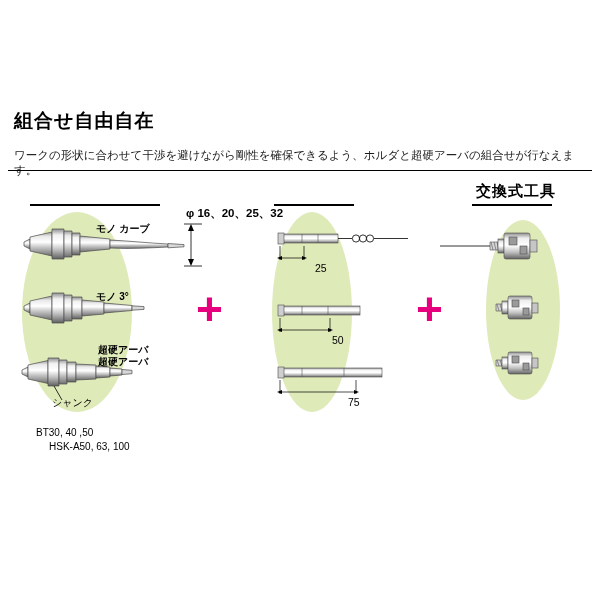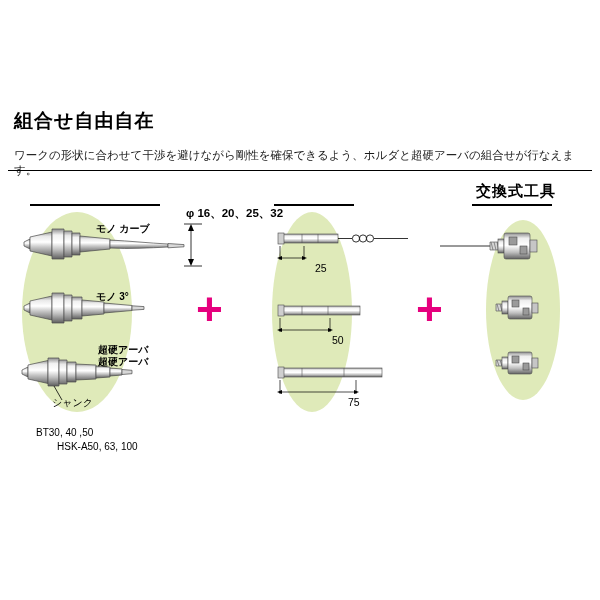--- a/index.html
+++ b/index.html
@@ -244,21 +244,21 @@
 
   <div class="lbl lbl-b" style="left:96px; top:222px;">モノ カーブ</div>
   <div class="lbl lbl-b" style="left:96px; top:290px;">モノ 3°</div>
   <div class="lbl-hyper" style="left:98px; top:344px;">
     <div>超硬アーバ</div>
     <div>超硬アーバ</div>
   </div>
 
   <div class="lbl-shank" style="left:52px; top:396px;">シャンク</div>
   <div class="lbl-shank" style="left:36px; top:426px;text-align:right;">BT30, 40 ,50</div>
-  <div class="lbl-shank" style="left:40px; top:440px;padding-left:17px;">HSK-A50, 63, 100</div>
+  <div class="lbl-shank" style="left:32px; top:440px;padding-left:17px;">HSK-A50, 63, 100</div>
 
   <svg class="art" style="left:178px; top:210px;" width="230" height="200" viewBox="0 0 230 200">
     <defs>
       <linearGradient id="bar" x1="0" y1="0" x2="0" y2="1">
         <stop offset="0%" stop-color="#8f8f8f"></stop>
         <stop offset="22%" stop-color="#f4f4f4"></stop>
         <stop offset="50%" stop-color="#ffffff"></stop>
         <stop offset="74%" stop-color="#c2c2c2"></stop>
         <stop offset="100%" stop-color="#6a6a6a"></stop>
       </linearGradient>

